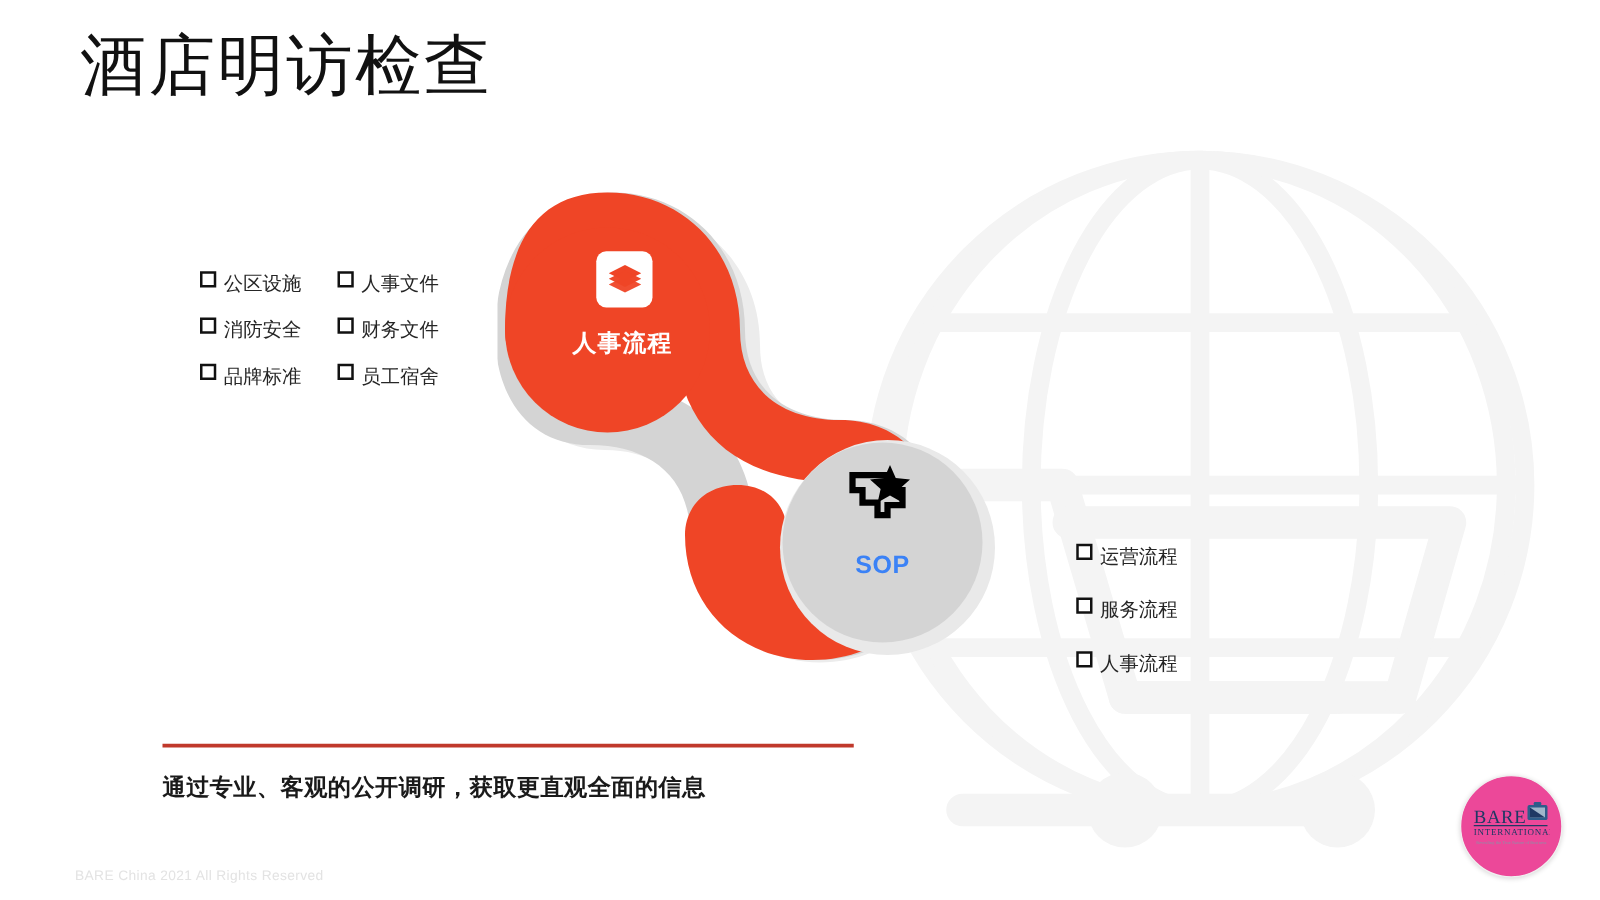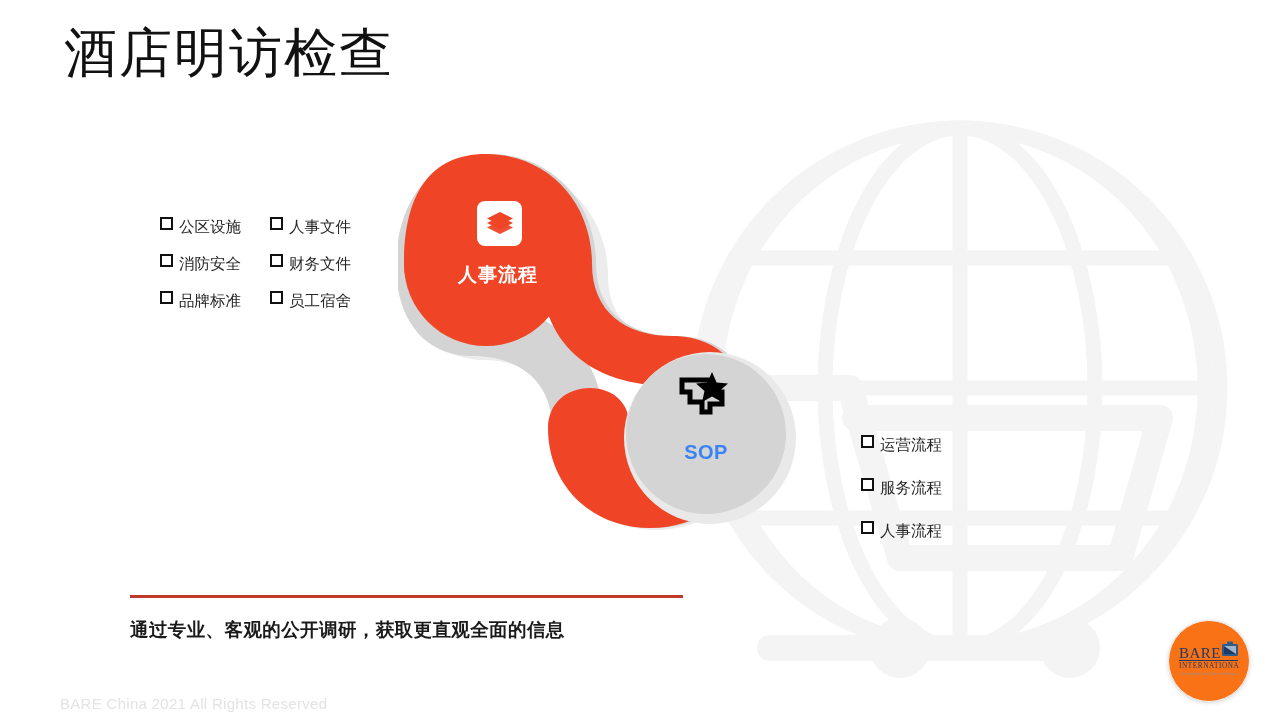--- a/index.html
+++ b/index.html
@@ -73,27 +73,27 @@
   }
   .caption{
     position:absolute;left:130px;top:617px;
     font-size:18.5px;font-weight:700;color:#1a1a1a;letter-spacing:.4px;
     white-space:nowrap;
   }
 
   
   .footer{
     position:absolute;left:60px;top:695px;
-    font-size:15px;color:#e3e3e3;letter-spacing:.3px;white-space:nowrap;
+    font-size:11px;color:#e3e3e3;letter-spacing:.3px;white-space:nowrap;
   }
 
   
   .logo{
     position:absolute;left:1168px;top:620px;width:80px;height:80px;
-    border-radius:50%;background:#f97316;
+    border-radius:50%;background:#ec4899;
     box-shadow:0 1px 4px rgba(0,0,0,.16);
     border:1px solid #f0f0f0;
     display:flex;align-items:center;justify-content:center;
   }
 </style>
 </head>
 <body>
 
 <div class="slide">
 

